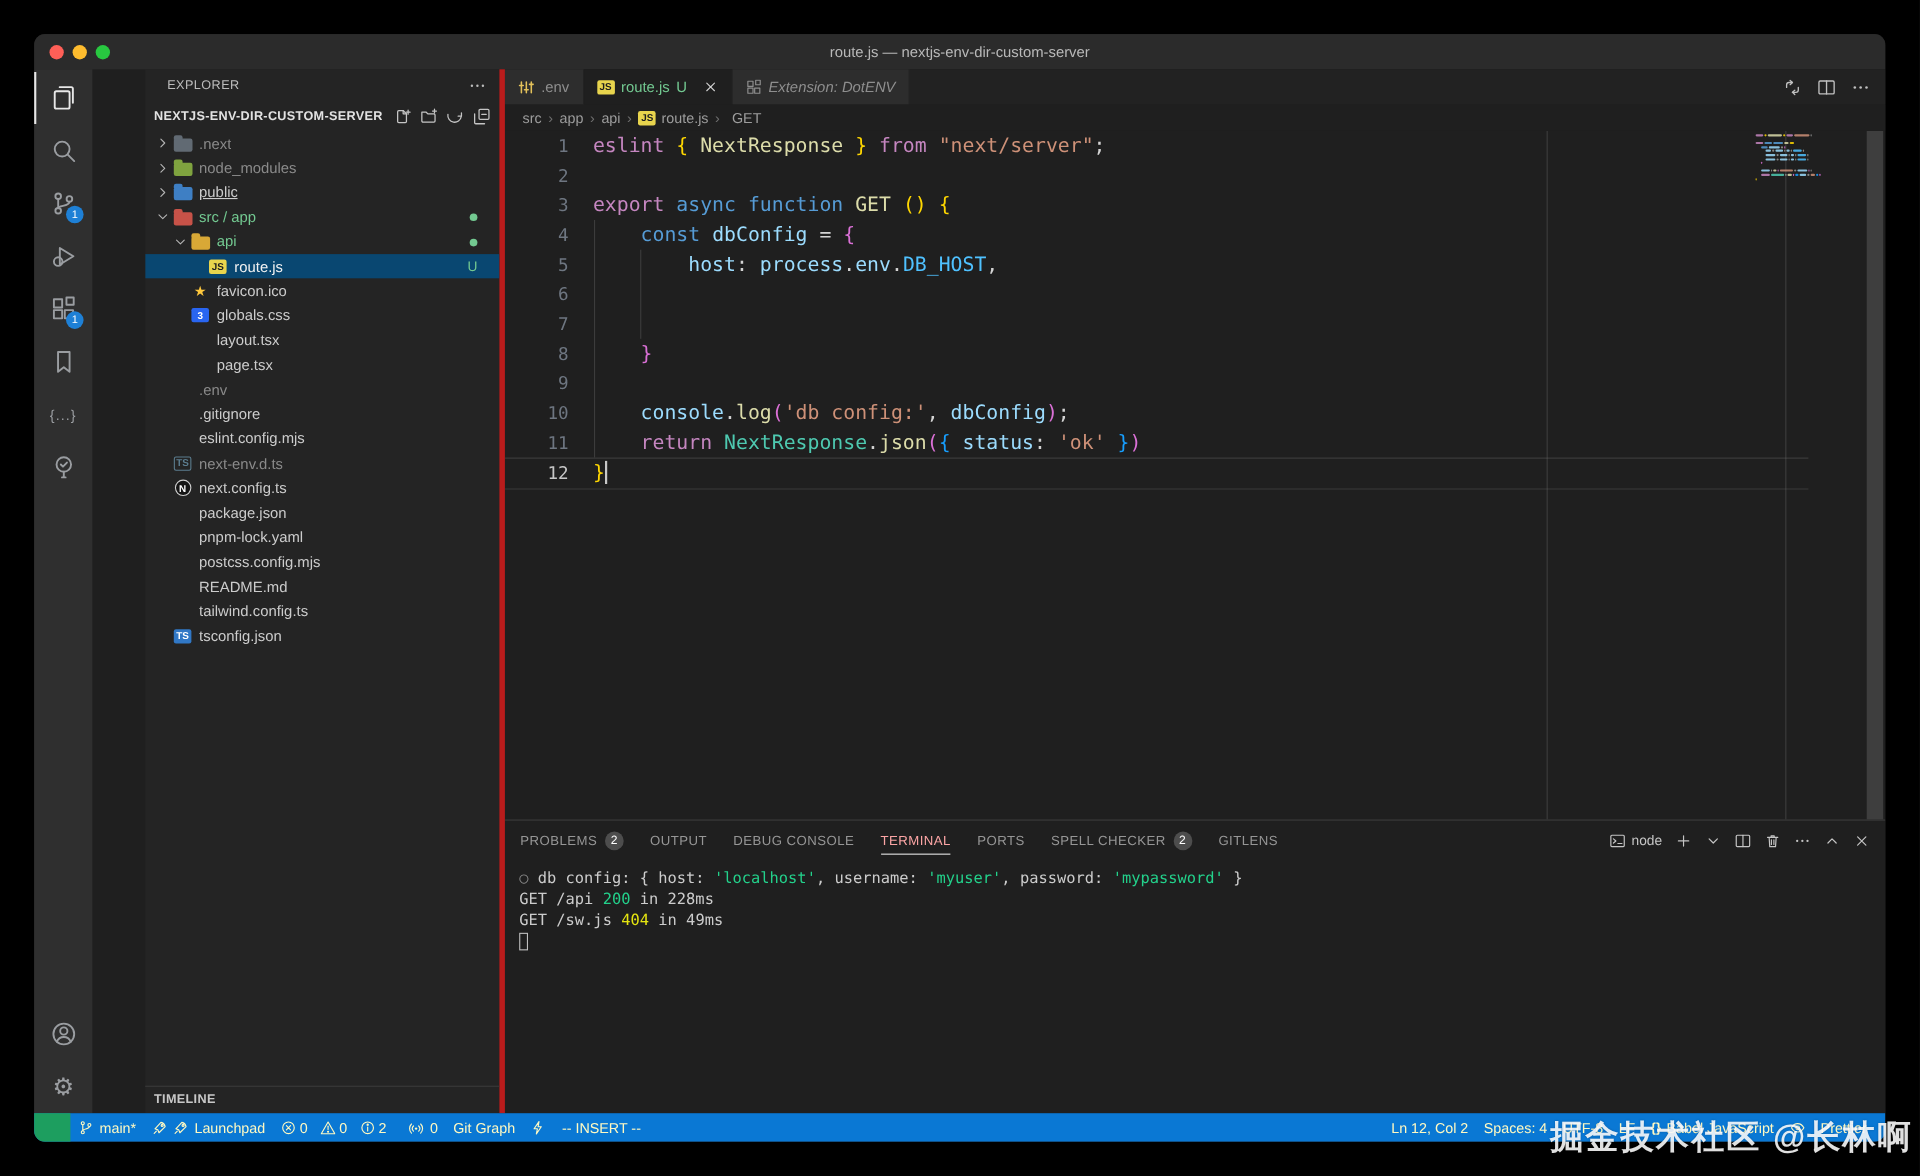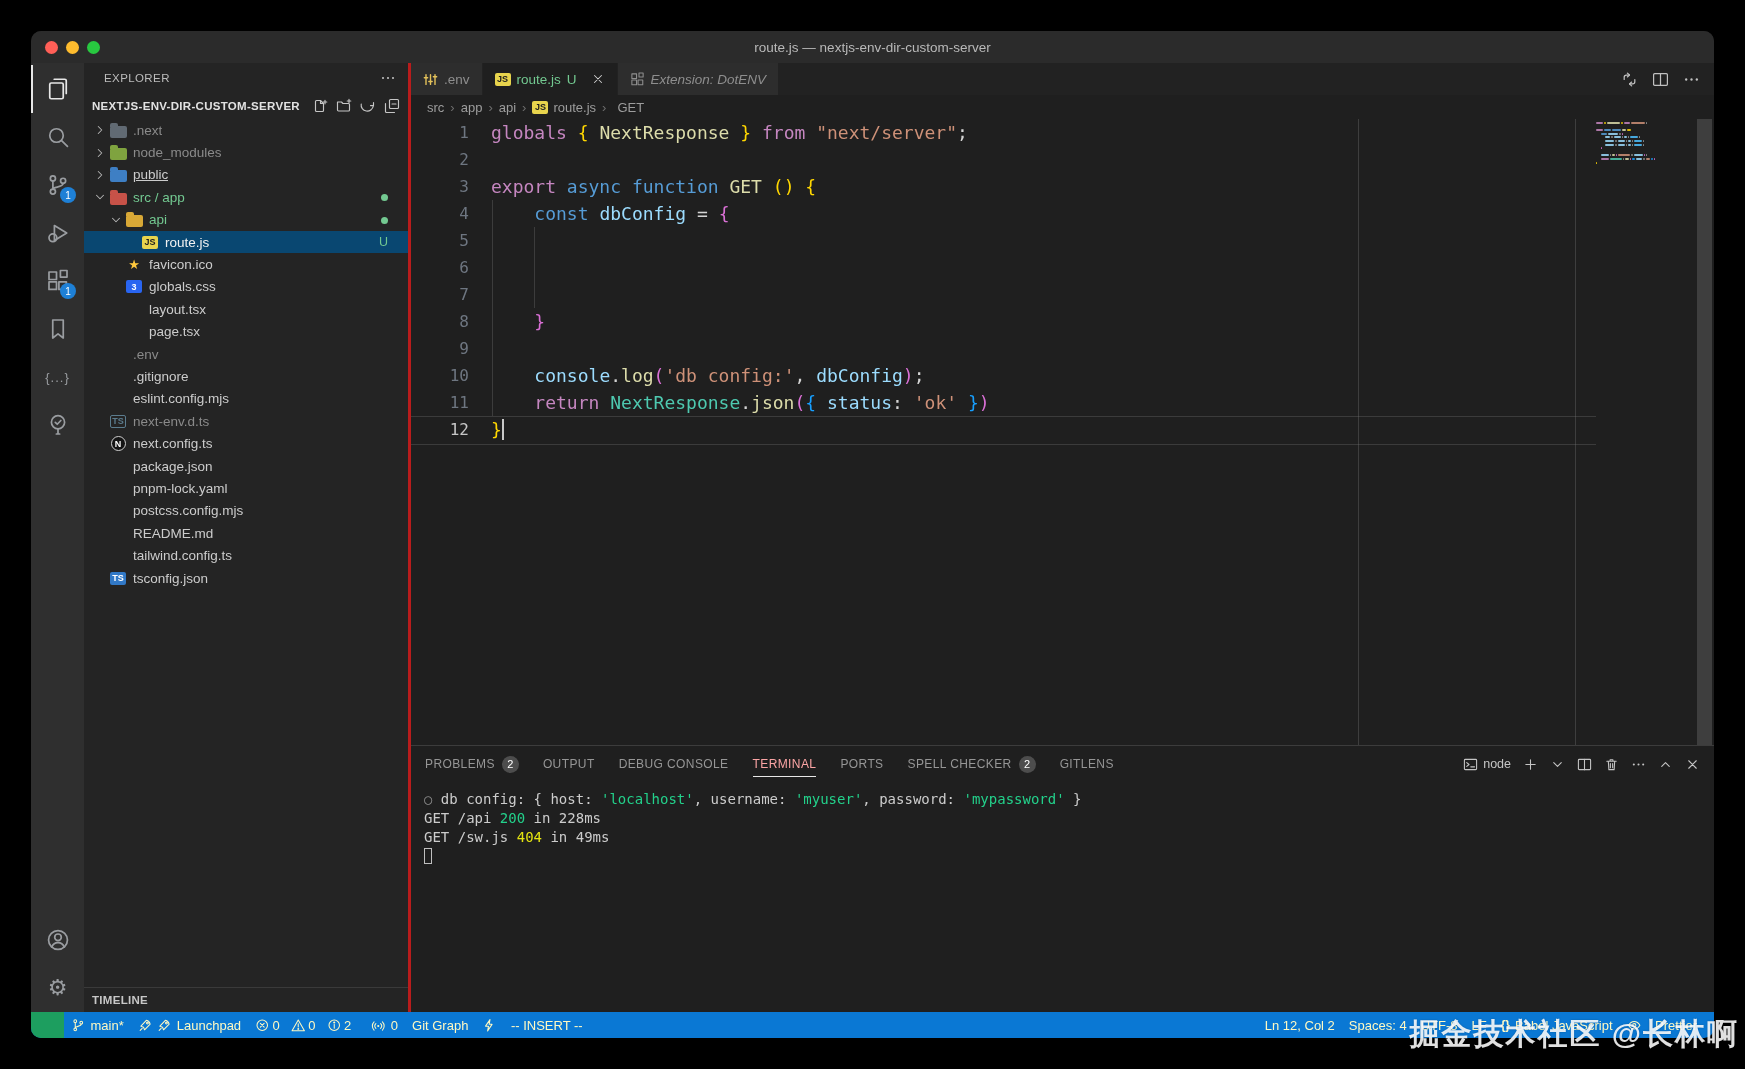--- a/index.html
+++ b/index.html
@@ -25,21 +25,21 @@
   .act-item { position:relative; width:53px; height:48px; display:flex; align-items:center; justify-content:center; color:#9a9da1; }
   .act-item.active { color:#e7e7e7; box-shadow:inset 2px 0 0 #e7e7e7; }
   .act-badge { position:absolute; right:8px; bottom:6px; min-width:16px; height:16px; border-radius:9px; background:#1E80D6;
                color:#fff; font-size:10px; display:flex; align-items:center; justify-content:center; padding:0 4px; }
   .act-spacer { flex:1; }
   .act-item svg { width:24px; height:24px; }
   .glyph-braces { font-size:13px; letter-spacing:1px; }
   .glyph-gear { font-size:22px; line-height:1; }
 
   
-  .sidebar { width:327px; background:#242424; display:flex; flex-direction:column; position:relative; border-right:3px solid #b91c1c; }
+  .sidebar { width:327px; background:#242424; display:flex; flex-direction:column; position:relative; border-right:5px solid #b91c1c;margin-left:48px; }
   .sidebar-header { height:30px; display:flex; align-items:center; padding:0 12px 0 20px; color:#bcbcbc; font-size:11.5px; letter-spacing:.4px; }
   .sidebar-header .sp { flex:1 }
   .tree-header { height:26px; display:flex; align-items:center; padding:0 8px 0 6px; color:#e2e2e2; }
   .tree-header .proj { font-weight:bold; font-size:11.5px; letter-spacing:.3px; margin-left:2px; }
   .tree-header .sp { flex:1 }
   .tree-actions { display:flex; gap:8px; color:#c5c5c5 }
   .tree-actions svg, .sidebar-header svg { width:16px; height:16px }
   .tree { flex:1; overflow:hidden; }
   .trow { height:22.4px; display:flex; align-items:center; color:#cccccc; font-size:13.5px; cursor:pointer; }
   .trow .chev { width:16px; display:flex; justify-content:center; color:#b5b5b5; flex:none }
@@ -666,25 +666,25 @@
             <span class="icn ">
               <svg viewBox="0 0 16 16" fill="none" stroke="#B180D7" stroke-width="1.15" stroke-linejoin="round">
                 <path d="M8 1.8l5.2 2.9v5.6L8 14.2 2.8 10.3V4.7z"></path>
                 <path d="M3 5l5 2.8L13 5M8 7.8v6.2"></path>
               </svg>
             </span>
             <span>GET</span>
           </span>
         </div>
       <div class="codearea" id="codearea">
-          <div class="cline"><span class="lnum">1</span><span class="ctext"><span class="tk-kw">globals </span><span class="tk-b1">{ </span><span class="tk-fn">NextResponse</span><span class="tk-b1"> }</span><span class="tk-kw"> from </span><span class="tk-str">"next/server"</span><span class="tk-pun">;</span></span></div>
+          <div class="cline"><span class="lnum">1</span><span class="ctext"><span class="tk-kw">eslint </span><span class="tk-b1">{ </span><span class="tk-fn">NextResponse</span><span class="tk-b1"> }</span><span class="tk-kw"> from </span><span class="tk-str">"next/server"</span><span class="tk-pun">;</span></span></div>
           <div class="cline"><span class="lnum">2</span><span class="ctext"></span></div>
           <div class="cline"><span class="lnum">3</span><span class="ctext"><span class="tk-kw">export </span><span class="tk-st">async </span><span class="tk-st">function </span><span class="tk-fn">GET </span><span class="tk-b1">() {</span></span></div>
           <div class="cline"><span class="lnum">4</span><span class="ctext"><span class="tk-pun">    </span><span class="tk-st">const </span><span class="tk-var">dbConfig </span><span class="tk-pun">= </span><span class="tk-b2">{</span></span></div>
-          <div class="cline"><span class="lnum">5</span></div>
+          <div class="cline"><span class="lnum">5</span><span class="ctext"><span class="tk-pun">        </span><span class="tk-var">host</span><span class="tk-pun">: </span><span class="tk-var">process</span><span class="tk-pun">.</span><span class="tk-var">env</span><span class="tk-pun">.</span><span class="tk-cnst">DB_HOST</span><span class="tk-pun">,</span></span></div>
           <div class="cline"><span class="lnum">6</span></div>
           <div class="cline"><span class="lnum">7</span></div>
           <div class="cline"><span class="lnum">8</span><span class="ctext"><span class="tk-pun">    </span><span class="tk-b2">}</span></span></div>
           <div class="cline"><span class="lnum">9</span><span class="ctext"></span></div>
           <div class="cline"><span class="lnum">10</span><span class="ctext"><span class="tk-pun">    </span><span class="tk-var">console</span><span class="tk-pun">.</span><span class="tk-fn">log</span><span class="tk-b2">(</span><span class="tk-str">'db config:'</span><span class="tk-pun">, </span><span class="tk-var">dbConfig</span><span class="tk-b2">)</span><span class="tk-pun">;</span></span></div>
           <div class="cline"><span class="lnum">11</span><span class="ctext"><span class="tk-pun">    </span><span class="tk-kw">return </span><span class="tk-cls">NextResponse</span><span class="tk-pun">.</span><span class="tk-fn">json</span><span class="tk-b2">(</span><span class="tk-b3">{ </span><span class="tk-var">status</span><span class="tk-pun">: </span><span class="tk-str">'ok'</span><span class="tk-b3"> }</span><span class="tk-b2">)</span></span></div>
           <div class="cline current"><span class="lnum">12</span><span class="ctext"><span class="tk-b1">}</span></span></div>
           <div class="indent-guide" style="left: 80.5px; top: 81px; height: 216px;"></div>
           <div class="indent-guide" style="left: 123px; top: 108px; height: 81px;"></div>
           <div class="ruler" style="left: 947px;"></div>

